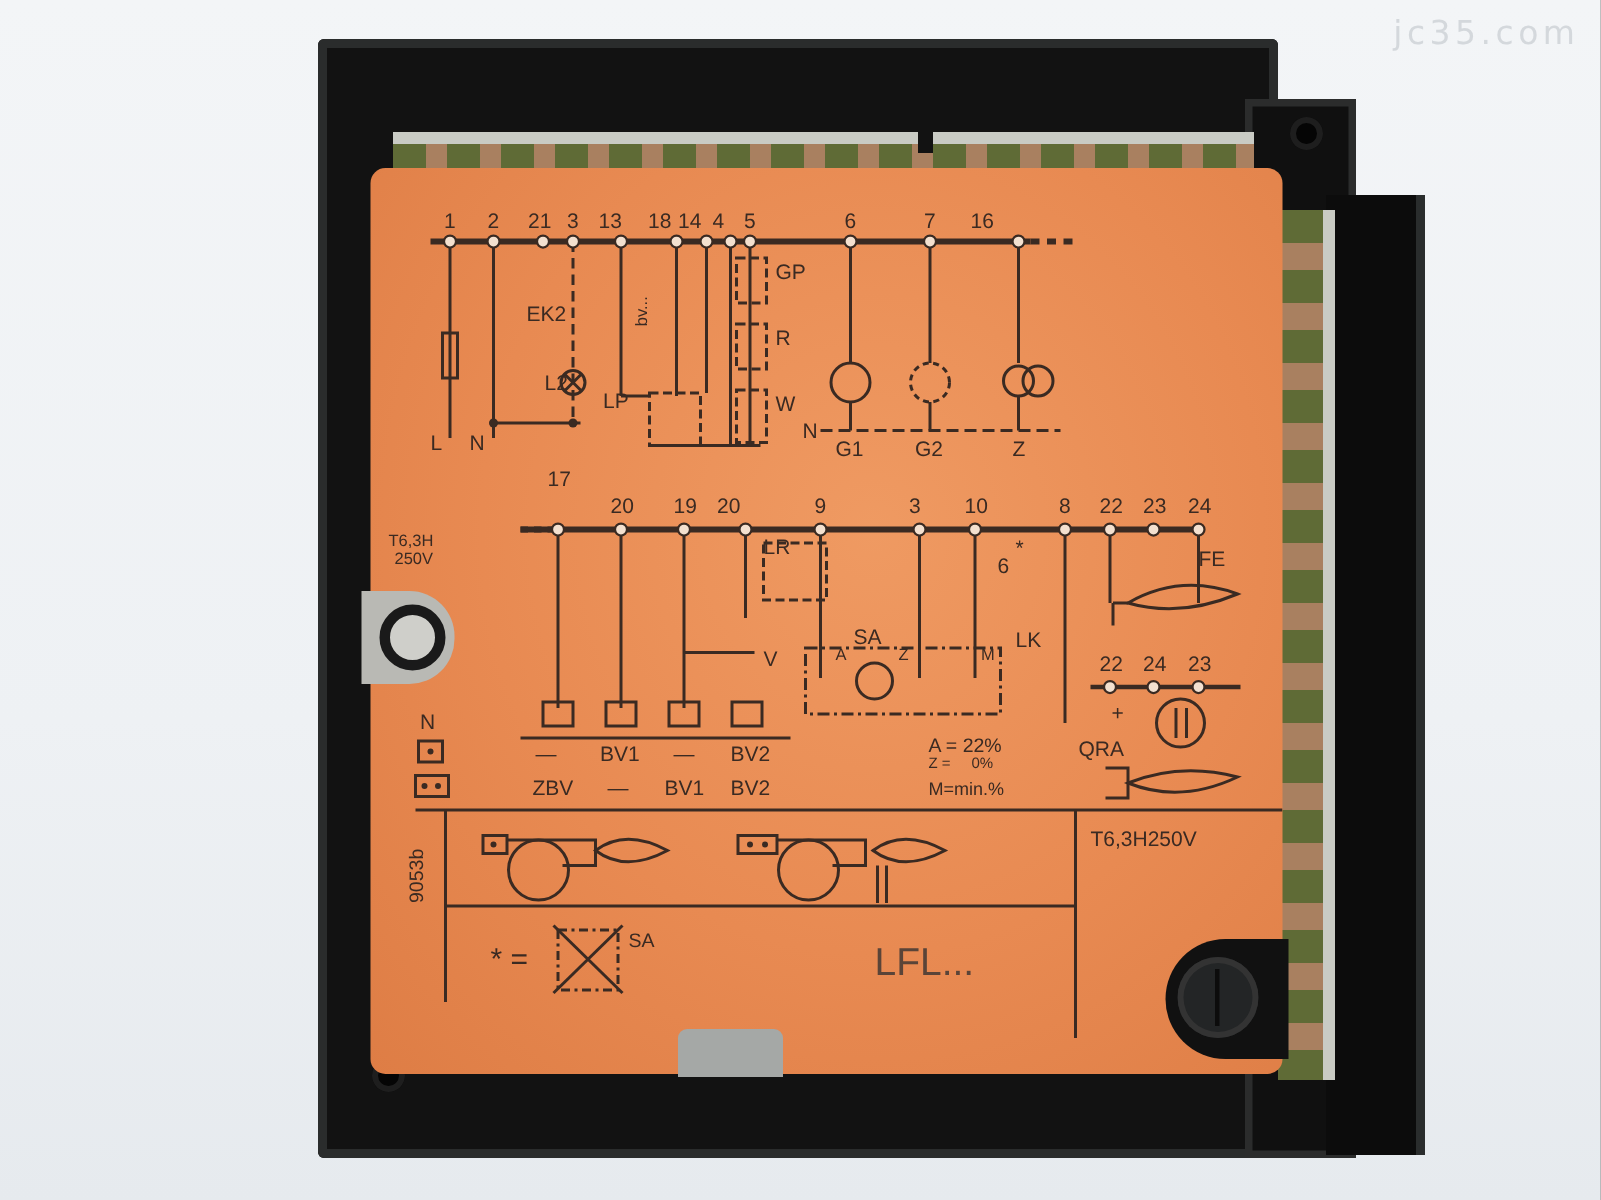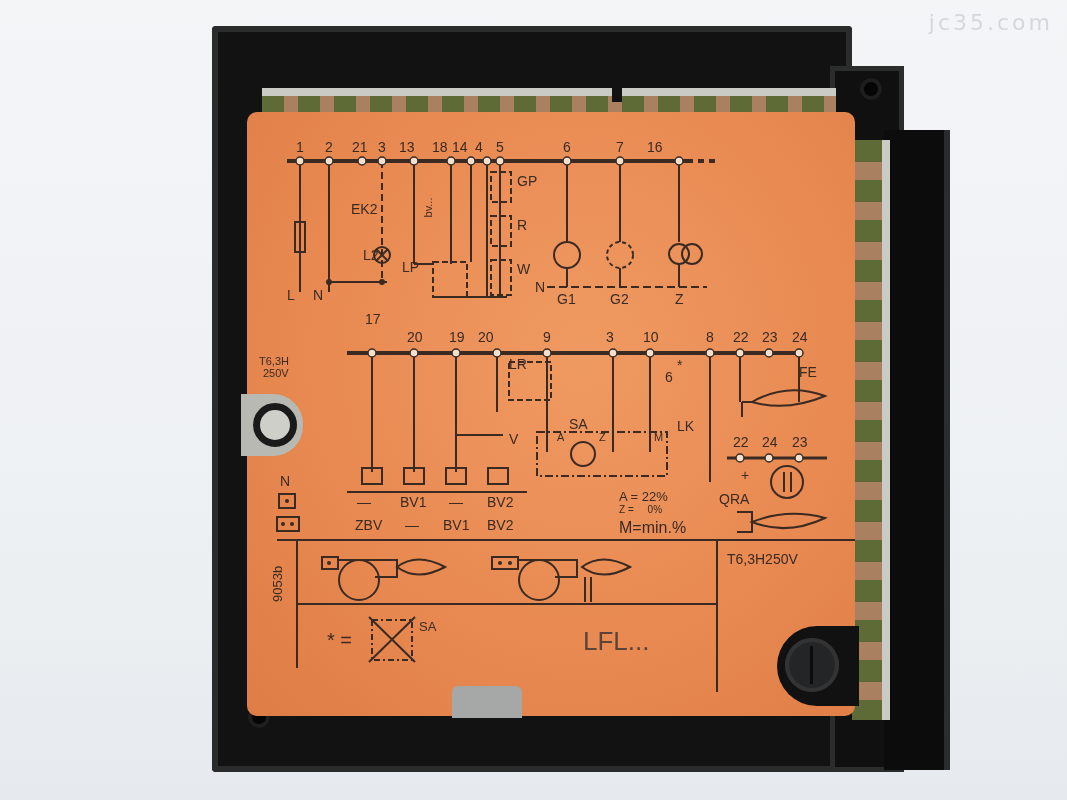--- a/index.html
+++ b/index.html
@@ -299,21 +299,21 @@
   <div class="t" style="left:110px;top:383px">—</div>
   <div class="t" style="left:153px;top:383px">BV1</div>
   <div class="t" style="left:202px;top:383px">—</div>
   <div class="t" style="left:240px;top:383px">BV2</div>
   <div class="t" style="left:108px;top:406px">ZBV</div>
   <div class="t" style="left:158px;top:406px">—</div>
   <div class="t" style="left:196px;top:406px">BV1</div>
   <div class="t" style="left:240px;top:406px">BV2</div>
   <div class="t tsm" style="left:372px;top:378px;font-size:13px">A = 22%</div>
   <div class="t tsm" style="left:372px;top:393px;font-size:10px;white-space:pre">Z =     0%</div>
-  <div class="t tsm" style="left:372px;top:408px;font-size:16px">M=min.%</div>
+  <div class="t tsm" style="left:372px;top:408px;font-size:12px">M=min.%</div>
 
   <div class="t" style="left:480px;top:440px">T6,3H250V</div>
   <div class="t rot" style="left:24px;top:490px;font-size:13px">9053b</div>
 
   <div class="t" style="left:80px;top:518px;font-size:20px">* =</div>
   <div class="t tsm" style="left:172px;top:508px;font-size:13px">SA</div>
   <div class="t tlg" style="left:336px;top:516px">LFL...</div>
 </div>
 
 </body></html>

